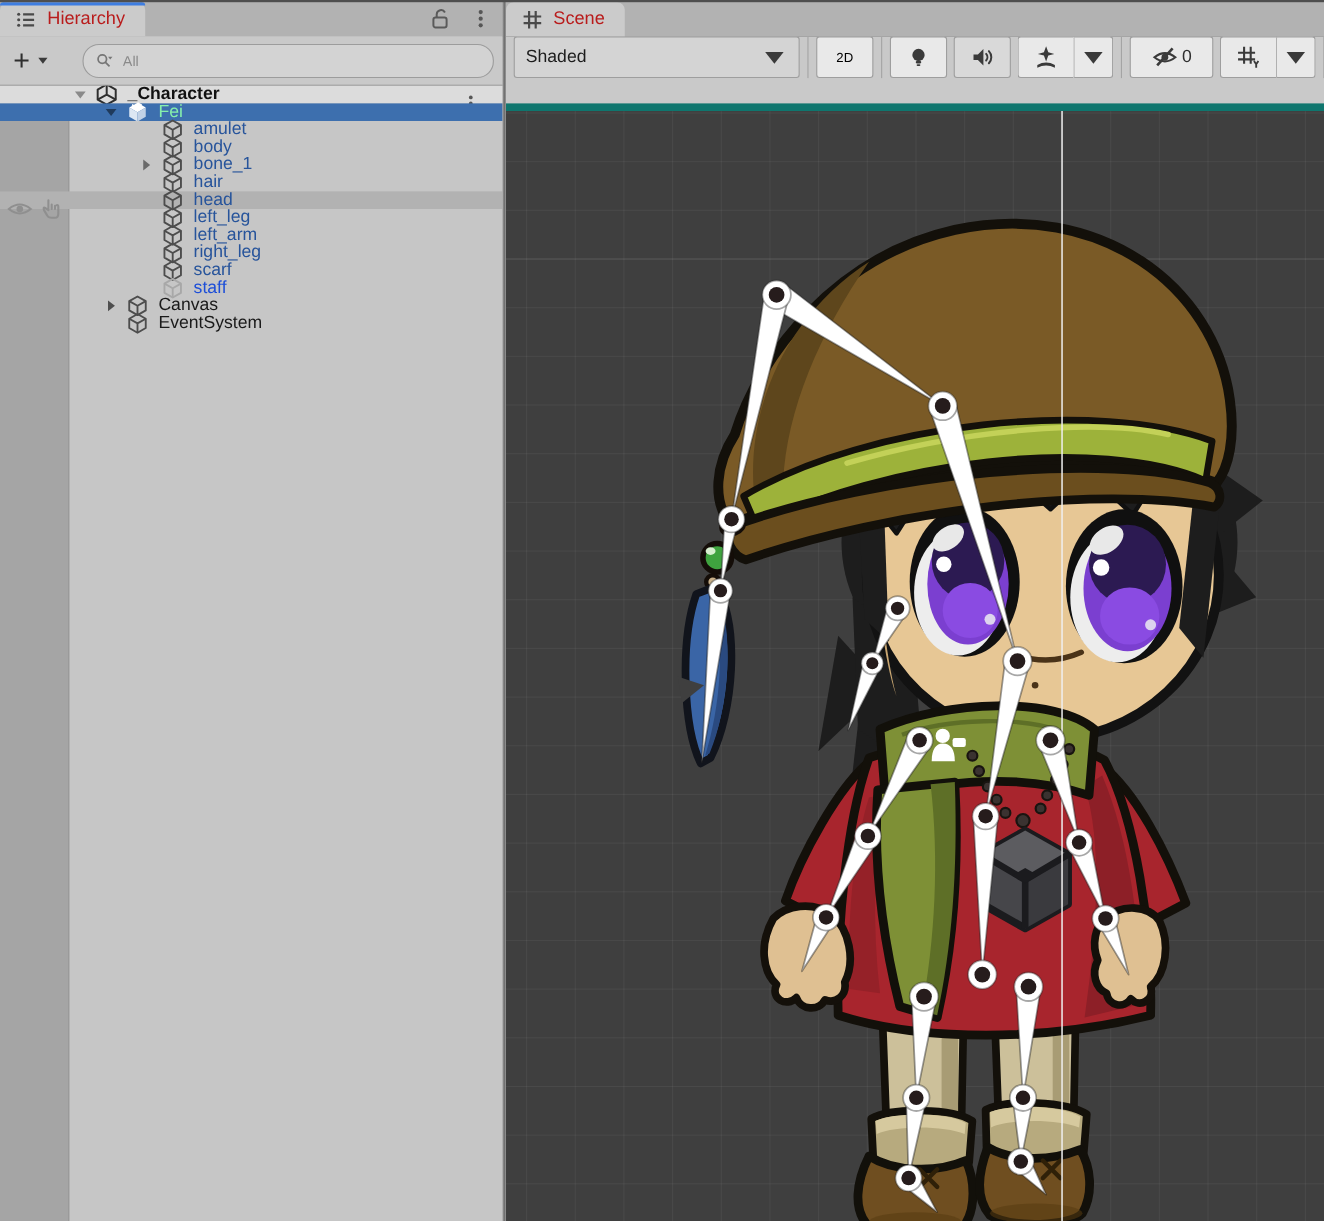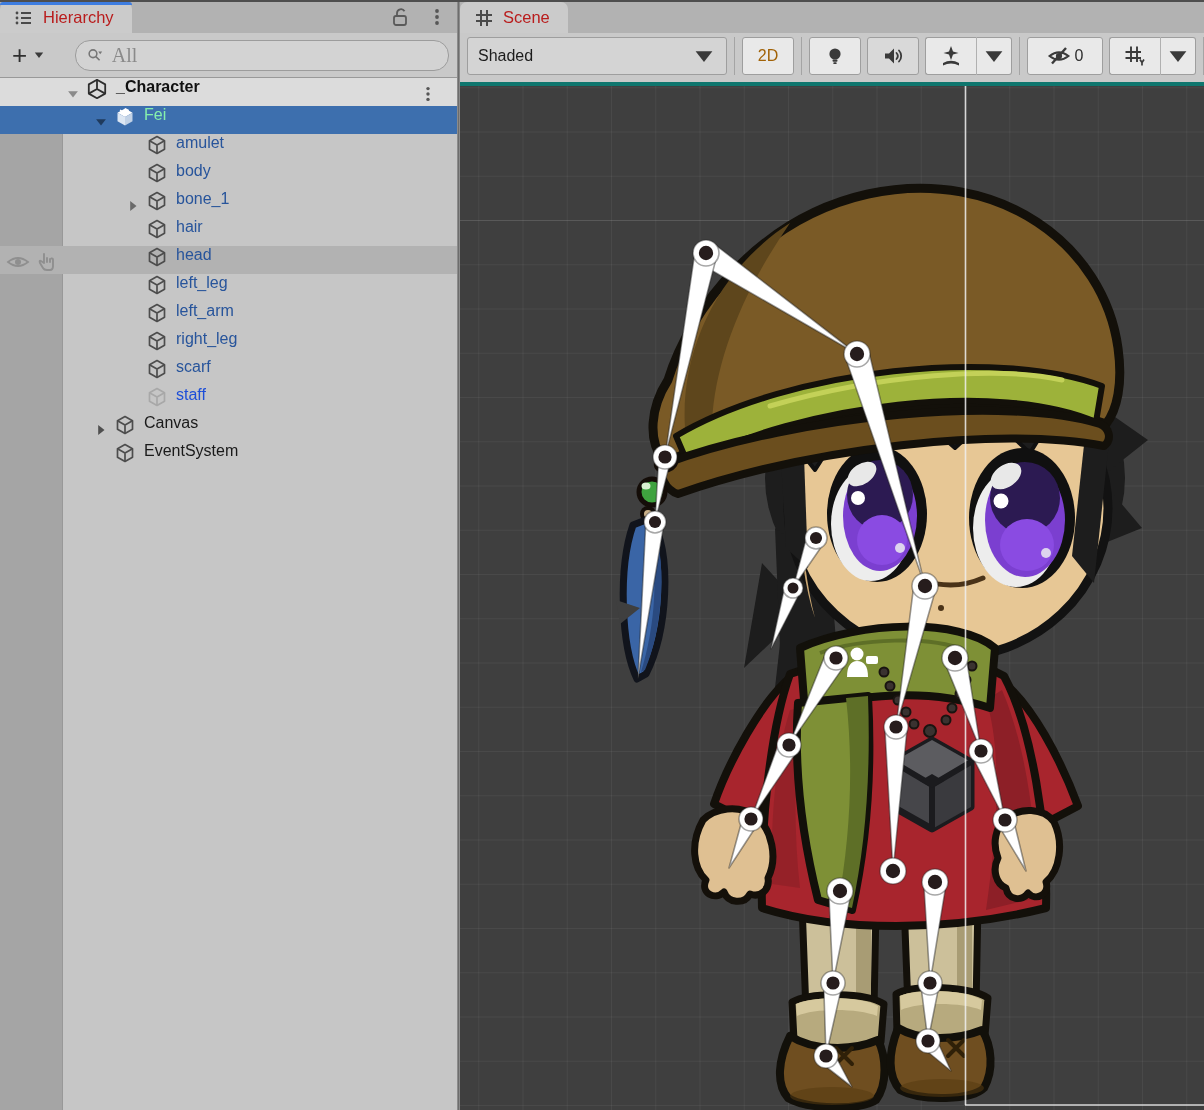--- a/index.html
+++ b/index.html
@@ -16,45 +16,45 @@
 
   .tabbar{height:33px;background:#b2b2b2;position:relative;flex:0 0 auto;display:flex;align-items:flex-end}
   .tab{position:relative;height:31px;background:#cbcbcb;border-radius:7px 7px 0 0;display:flex;align-items:center;gap:9px;padding:0 18px 0 14px;font-size:16.5px;color:#b91c1c}
   .tab.focused::before{content:"";position:absolute;top:0;left:0;right:0;height:3px;background:#3e7de0;border-radius:7px 7px 0 0}
   .tab .ticon{width:20px;height:20px;flex:0 0 auto}
   .tabbar-right{position:absolute;right:10px;top:0;height:33px;display:flex;align-items:center;gap:16px}
 
   .h-toolbar{height:44px;background:#c9c9c9;border-bottom:1px solid #999;display:flex;align-items:center;padding:0 8px;flex:0 0 auto}
   .plus-btn{display:flex;align-items:center;gap:6px;padding:0 4px;cursor:default}
   .search-pill{margin-left:26px;flex:1;height:29px;border:1px solid #9c9c9c;border-radius:15px;background:#d3d3d3;display:flex;align-items:center;padding:0 10px;gap:6px}
-  .search-pill input{border:none;outline:none;background:transparent;font-size:20px;color:#a21caf;width:100%;font-family:Liberation Serif, serif}
+  .search-pill input{border:none;outline:none;background:transparent;font-size:13px;color:#a21caf;width:100%;font-family:Liberation Sans, sans-serif}
   .search-pill input::placeholder{color:#8a8a8a}
 
   .tree{position:relative;flex:1;background:#c6c6c6;overflow:hidden}
   .gutter{position:absolute;left:0;top:32px;bottom:0;width:62px;background:#a5a5a5;border-right:1px solid #989898;z-index:1}
-  .row{position:relative;display:flex;align-items:flex-start;height:28px;font-size:16px;color:#1a1a1a;z-index:2}
+  .row{position:relative;display:flex;align-items:center;height:16px;font-size:16px;color:#1a1a1a;z-index:2}
   .row .caret{width:26px;height:32px;display:flex;align-items:center;justify-content:center;flex:0 0 auto}
   .row .caret svg{width:14px;height:14px}
   .row .obj-icon{width:22px;height:22px;flex:0 0 auto}
   .row .lbl{margin-left:8px;white-space:nowrap}
   .row.hdr{background:#dcdcdc;font-weight:bold;color:#111;padding-left:60px}
   .row.d1{padding-left:88px}
   .row.d2{padding-left:120px}
   .row.d2 .lbl{color:#27549b}
   .row.sel{background:#3d6fae}
   .row.sel .lbl{color:#86efac}
   .row.hovered{background:#b2b2b2}
   .row.faded .lbl{color:#1d4ed8}
   .row .kebab-right{position:absolute;right:20px;top:0;height:32px;display:flex;align-items:center}
   .gutter-eye{position:absolute;left:6px;top:5px;width:24px;height:22px}
   .gutter-hand{position:absolute;left:36px;top:5px;width:22px;height:22px}
 
   
   .scene{position:absolute;left:460px;top:0;width:744px;height:1110px;display:flex;flex-direction:column}
-  .s-toolbar{height:45px;background:#c9c9c9;border-bottom:4px solid #0f766e;display:flex;align-items:center;padding:0 0 4px 5px;flex:0 0 auto}
+  .s-toolbar{height:45px;background:#c9c9c9;border-bottom:7px solid #0f766e;display:flex;align-items:flex-start;padding:0 0 16px 5px;flex:0 0 auto}
   .tbtn{height:36px;border:1px solid #9e9e9e;background:#e9e9e9;border-radius:3px;display:flex;align-items:center;justify-content:center;margin:0 3px;flex:0 0 auto}
   .tbtn svg{width:24px;height:24px}
   .tbtn.flat{background:#d4d4d4;width:238px;justify-content:space-between;padding:0 10px;margin-left:2px;font-size:16px;color:#1c1c1c}
   .tbtn.speaker{background:#d9d9d9}
   .tsep{width:1px;height:38px;background:#a4a4a4;margin:0 4px;flex:0 0 auto}
   .tgroup{display:flex;margin:0 3px}
   .tgroup .tbtn{margin:0;border-radius:0}
   .tgroup .tbtn:first-child{border-radius:3px 0 0 3px;border-right:none}
   .tgroup .tbtn:last-child{border-radius:0 3px 3px 0;border-left:1px solid #b0b0b0}
   .w50{width:50px}.w34{width:34px}
@@ -357,21 +357,21 @@
 
   <div class="s-toolbar">
     <div class="tbtn flat">
       <span>Shaded</span>
       <svg class="caret-glyph" fill="#3a3a3a">
           <use href="#caret-down"></use>
         </svg>
     </div>
     <div class="tsep"></div>
     <div class="tbtn w50">
-      <span style="font-size:16px;color:#a16207">2D</span>
+      <span style="font-size:12px;color:#000000">2D</span>
     </div>
     <div class="tsep"></div>
     <div class="tbtn w50">
       <svg>
           <use href="#icon-bulb"></use>
         </svg>
     </div>
     <div class="tbtn w50 speaker">
       <svg>
           <use href="#icon-speaker"></use>

